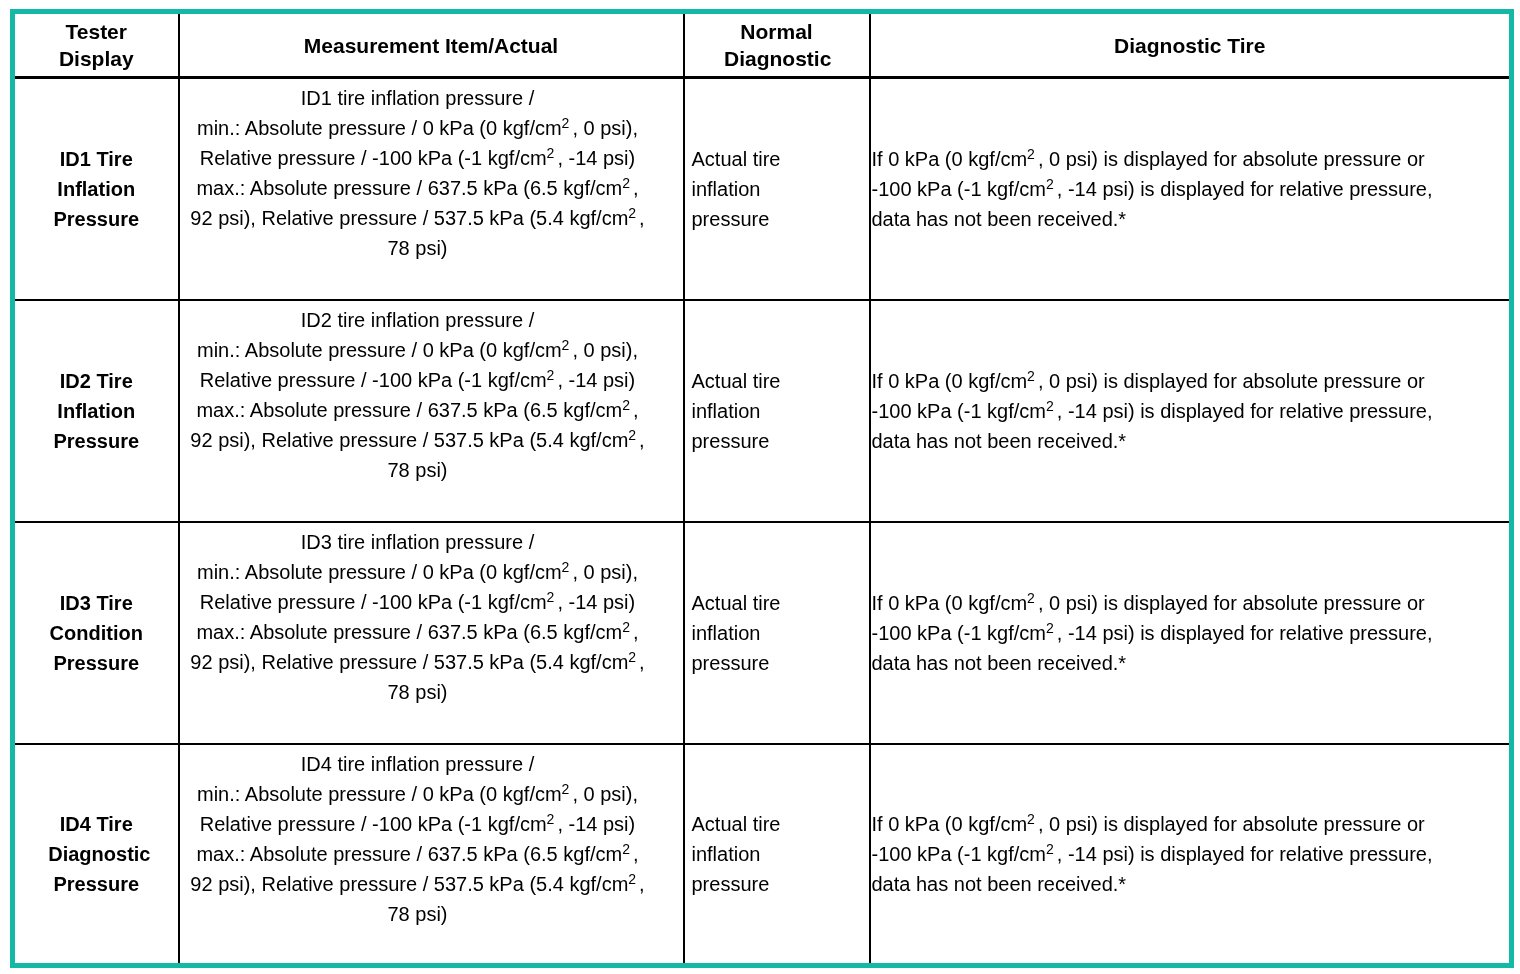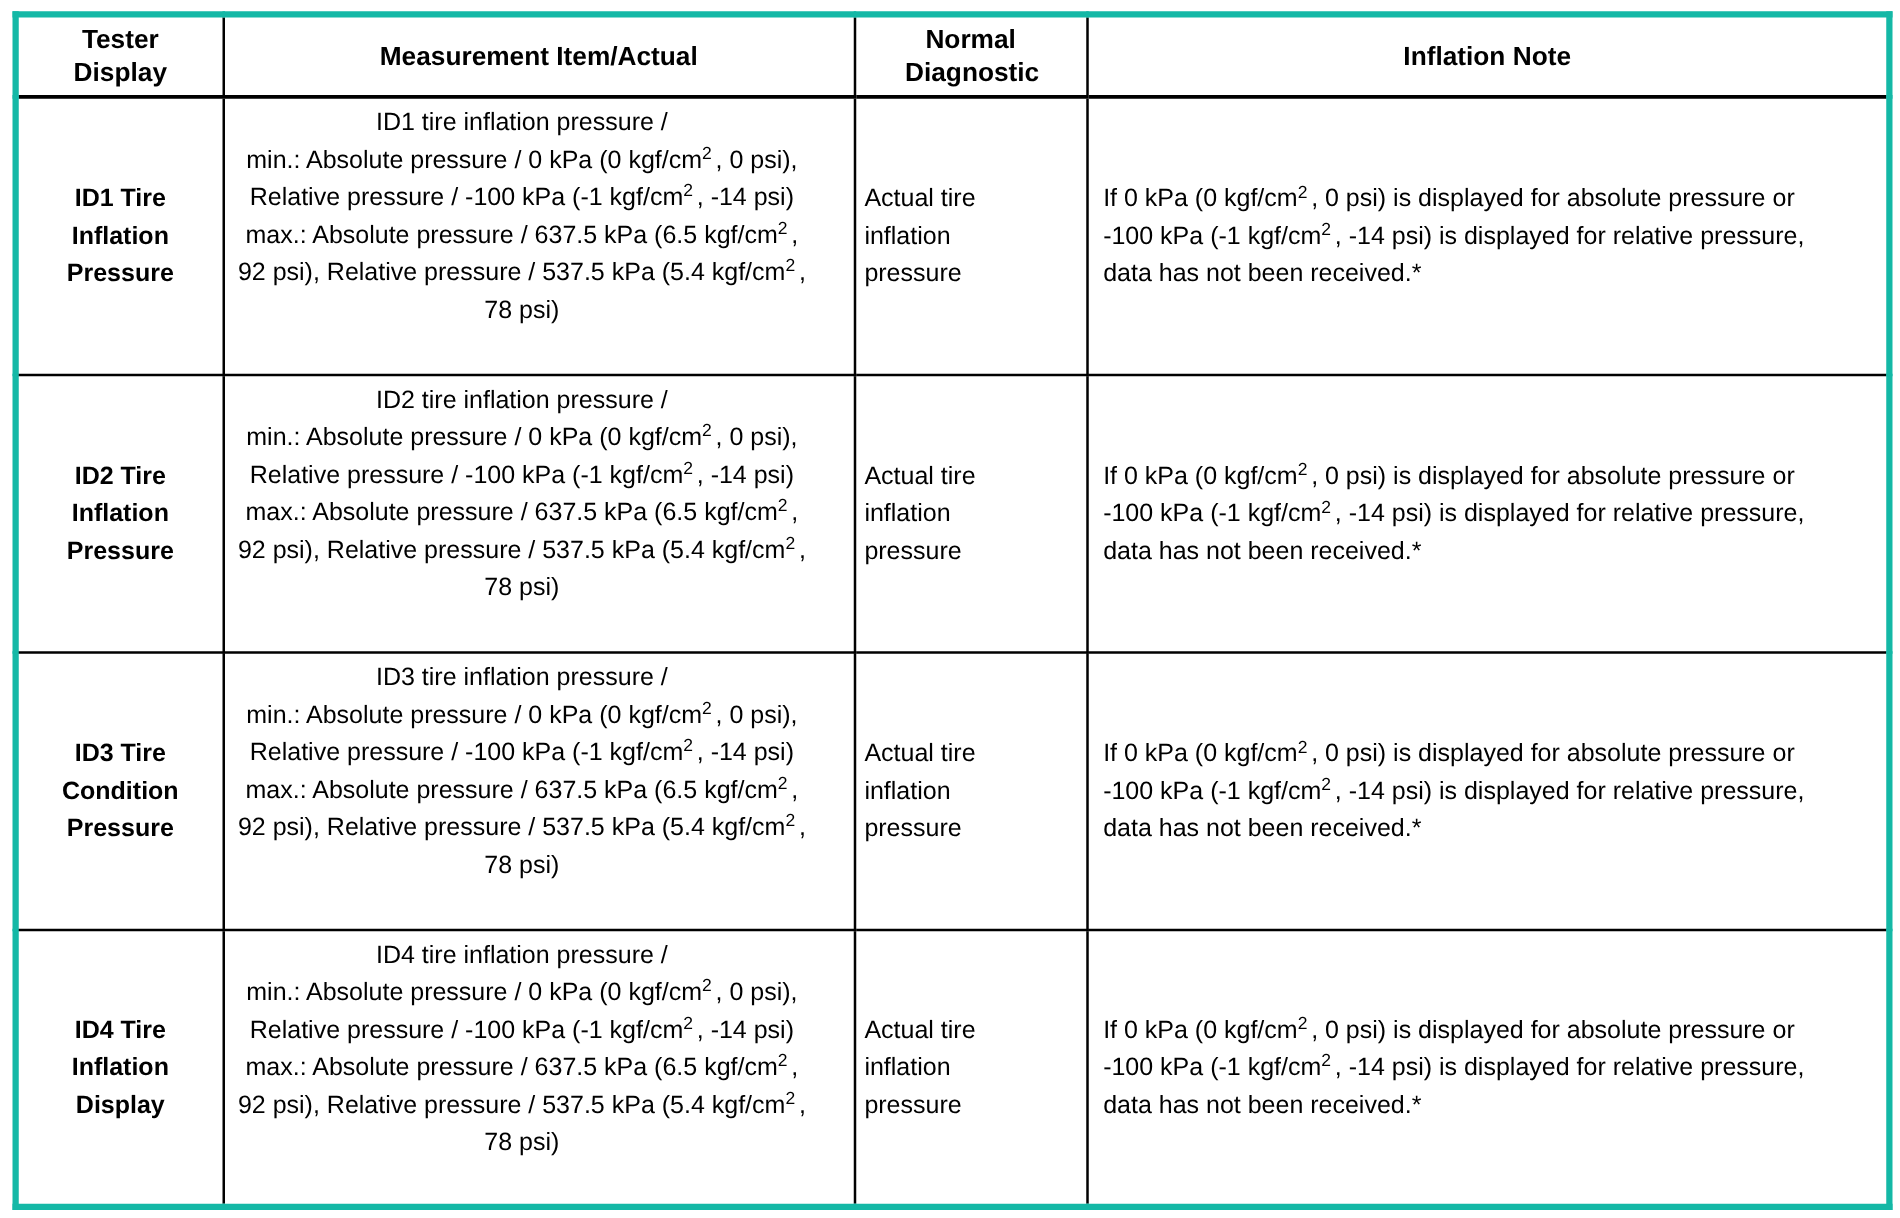--- a/index.html
+++ b/index.html
@@ -35,21 +35,21 @@
   th.h-tester .hwrap { width: 85px; }
   th.h-normal .hwrap { width: 105px; }
   tbody tr { height: 222px; }
   td { font-size: 20px; line-height: 30px; }
   td.c-tester { text-align: center; vertical-align: middle; }
   td.c-tester .inner { width: 96px; margin: 0 auto; font-weight: bold; }
   td.c-meas { vertical-align: top; padding: 4px 4px 0 7px; text-align: center; }
   td.c-meas .inner { width: 462px; white-space: pre-line; }
   td.c-normal { vertical-align: middle; padding-left: 7px; }
   td.c-normal .inner { width: 122px; }
-  td.c-diag { vertical-align: middle; padding-left: 12px; margin-left: 28px; }
+  td.c-diag { vertical-align: middle; padding-left: 1px; margin-left: 28px; }
   td.c-diag .inner { width: 565px; }
   sup {
     font-size: 14px;
     line-height: 0;
     vertical-align: baseline;
     position: relative;
     top: -7px;
     margin-right: 3px;
   }
 </style>
@@ -68,21 +68,21 @@
       <th class="h-tester">
         <div class="hwrap">Tester Display</div>
       </th>
       <th>
         <div class="hwrap">Measurement Item/Actual</div>
       </th>
       <th class="h-normal">
         <div class="hwrap">Normal Diagnostic</div>
       </th>
       <th>
-        <div class="hwrap">Inflation Note</div>
+        <div class="hwrap">Diagnostic Tire</div>
       </th>
     </tr>
   </thead>
   <tbody>
     <tr>
       <td class="c-tester">
         <div class="inner">ID1 Tire Inflation Pressure</div>
       </td>
       <td class="c-meas">
         <div class="inner">ID1 tire inflation pressure /
@@ -123,21 +123,21 @@
       </td>
       <td class="c-normal">
         <div class="inner">Actual tire inflation pressure</div>
       </td>
       <td class="c-diag">
         <div class="inner">If 0 kPa (0 kgf/cm<sup>2</sup>, 0 psi) is displayed for absolute pressure or -100 kPa (-1 kgf/cm<sup>2</sup>, -14 psi) is displayed for relative pressure, data has not been received.*</div>
       </td>
     </tr>
     <tr>
       <td class="c-tester">
-        <div class="inner">ID4 Tire Inflation Display</div>
+        <div class="inner">ID4 Tire Diagnostic Pressure</div>
       </td>
       <td class="c-meas">
         <div class="inner">ID4 tire inflation pressure /
 min.: Absolute pressure / 0 kPa (0 kgf/cm<sup>2</sup>, 0 psi), Relative pressure / -100 kPa (-1 kgf/cm<sup>2</sup>, -14 psi)
 max.: Absolute pressure / 637.5 kPa (6.5 kgf/cm<sup>2</sup>, 92 psi), Relative pressure / 537.5 kPa (5.4 kgf/cm<sup>2</sup>, 78 psi)</div>
       </td>
       <td class="c-normal">
         <div class="inner">Actual tire inflation pressure</div>
       </td>
       <td class="c-diag">

